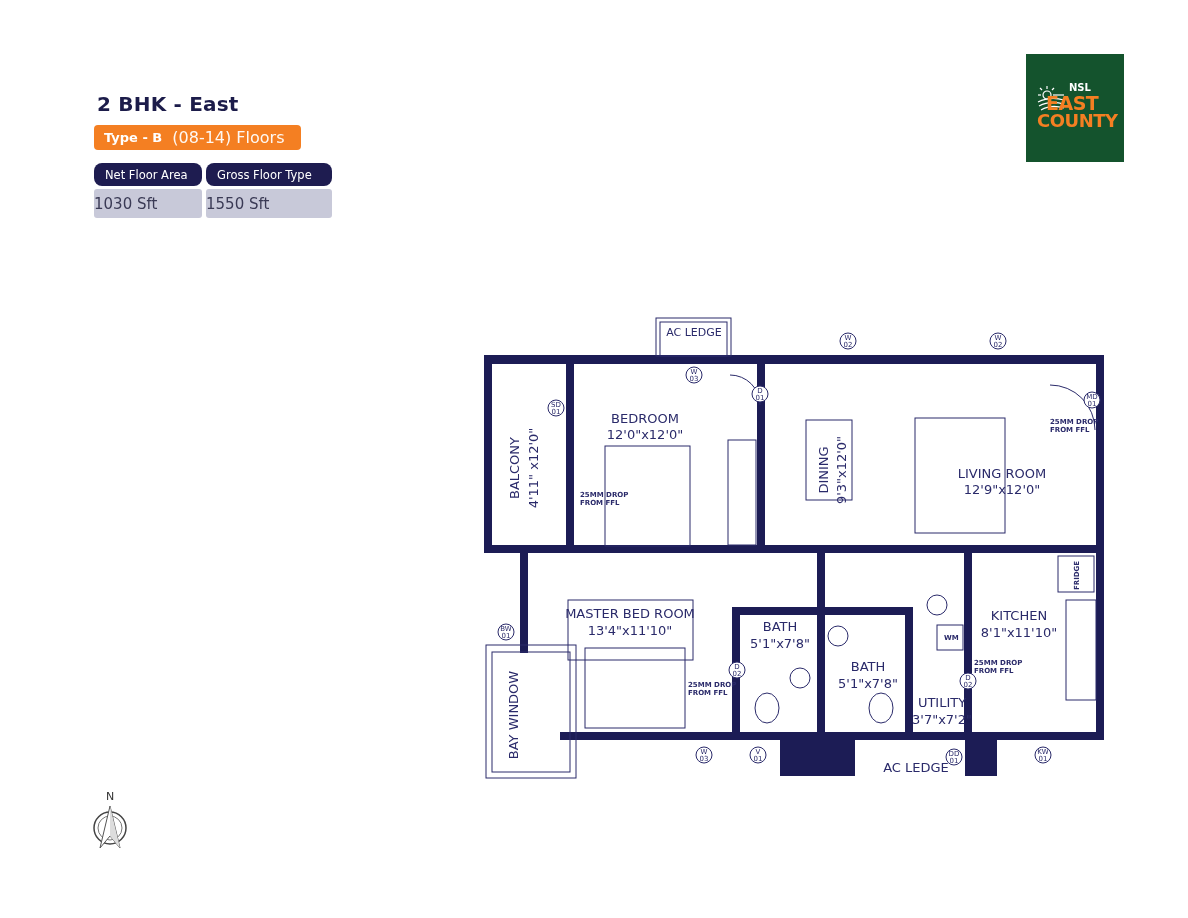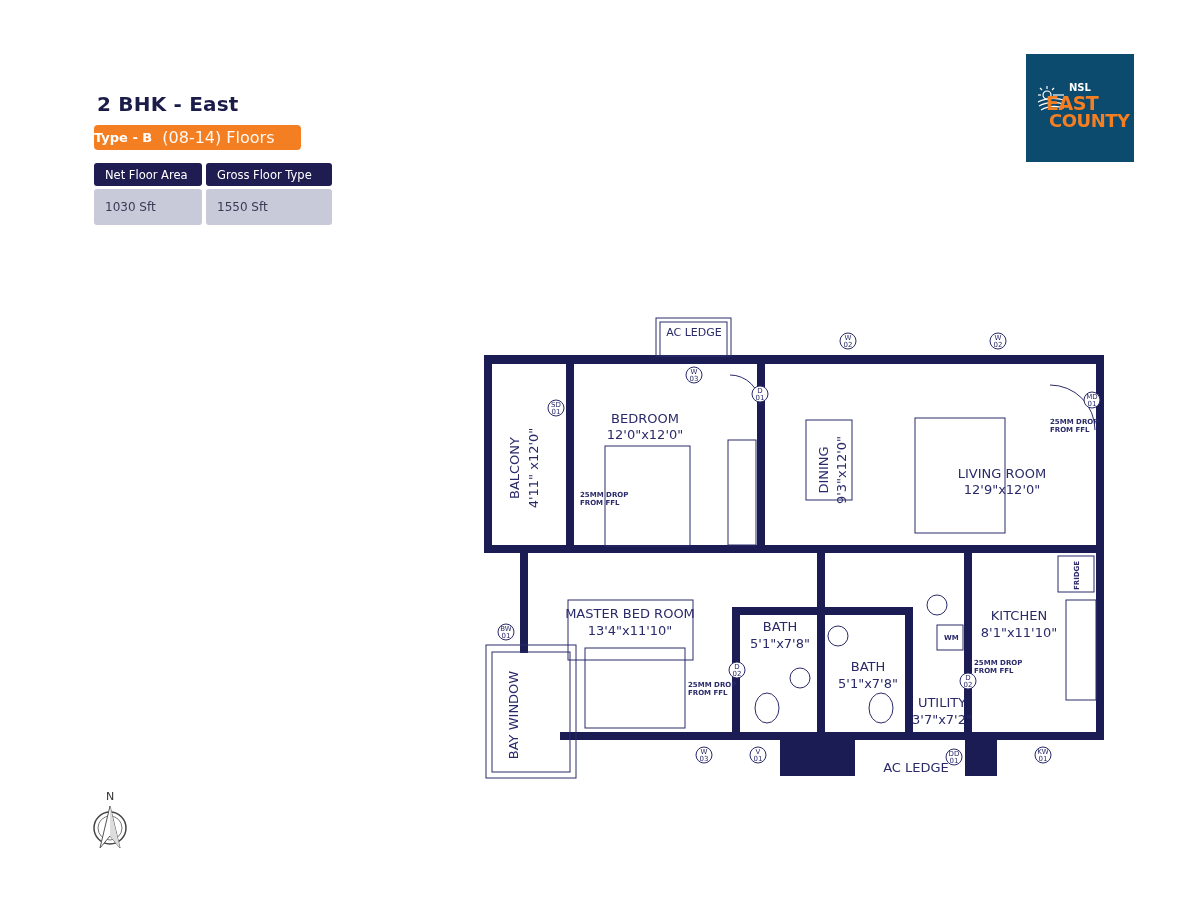--- a/index.html
+++ b/index.html
@@ -1,27 +1,27 @@
 <!DOCTYPE html>
 <html><head>
 <meta charset="utf-8">
 <style>
   html,body{margin:0;padding:0;background:#ffffff;}
   body{width:1188px;height:918px;position:relative;overflow:hidden;font-family:"DejaVu Sans","Liberation Sans",sans-serif;color:#1a1a4e;}
   .title{position:absolute;left:97px;top:92px;font-size:20px;font-weight:bold;color:#1c1c4a;letter-spacing:0.2px;}
-  .type-pill{position:absolute;left:94px;top:125px;width:207px;height:25px;background:#f47f22;border-radius:4px;color:#fff;font-size:13px;display:flex;align-items:center;box-sizing:border-box;}
+  .type-pill{position:absolute;left:94px;top:125px;width:207px;height:25px;background:#f47f22;border-radius:4px;color:#fff;font-size:13px;display:flex;align-items:center;padding-left:10px;box-sizing:border-box;}
   .type-pill .type-b{font-weight:bold;margin-right:10px;}
   .type-pill .floors{opacity:0.95;font-size:16px;}
   .area-grid{position:absolute;left:94px;top:163px;display:grid;grid-template-columns:108px 126px;column-gap:4px;row-gap:3px;}
-  .area-h{background:#1e1c50;color:#fff;font-size:11.5px;height:23px;display:flex;align-items:center;padding-left:11px;border-radius:3px;}
-  .area-v{background:#c8c9d9;color:#3a3a55;font-size:12px;height:36px;display:flex;align-items:center;padding-left:11px;border-radius:3px;}
-  .logo{position:absolute;left:1026px;top:54px;width:108px;height:108px;background:#0c4a6e;}
+  .area-h{background:#1e1c50;color:#fff;font-size:11.5px;height:23px;display:flex;align-items:center;padding-left:11px;border-radius:8px;}
+  .area-v{background:#c8c9d9;color:#3a3a55;font-size:15px;height:29px;display:flex;align-items:center;border-radius:3px;}
+  .logo{position:absolute;left:1026px;top:54px;width:98px;height:108px;background:#14532d;}
   .logo .nsl{position:absolute;left:43px;top:28px;color:#fff;font-weight:bold;font-size:10px;}
   .logo .east{position:absolute;left:20px;top:40px;width:80px;text-align:left;color:#f47f22;font-weight:bold;font-size:19px;line-height:18px;letter-spacing:-0.5px;}
-  .logo .county{position:absolute;left:11px;top:58px;color:#f47f22;font-weight:bold;font-size:18px;line-height:18px;letter-spacing:-0.5px;margin-left:12px;}
+  .logo .county{position:absolute;left:11px;top:58px;color:#f47f22;font-weight:bold;font-size:18px;line-height:18px;letter-spacing:-0.5px;}
   .north{position:absolute;left:92px;top:790px;width:40px;height:62px;}
   .north .n{position:absolute;left:14px;top:0;font-size:11px;color:#333;}
   .plan{position:absolute;left:480px;top:315px;width:640px;height:470px;}
   .plan svg text{font-family:"DejaVu Sans","Liberation Sans",sans-serif;fill:#2a2a6a;}
 </style>
 </head>
 <body>
 
 <div class="title">2 BHK - East</div>
 

